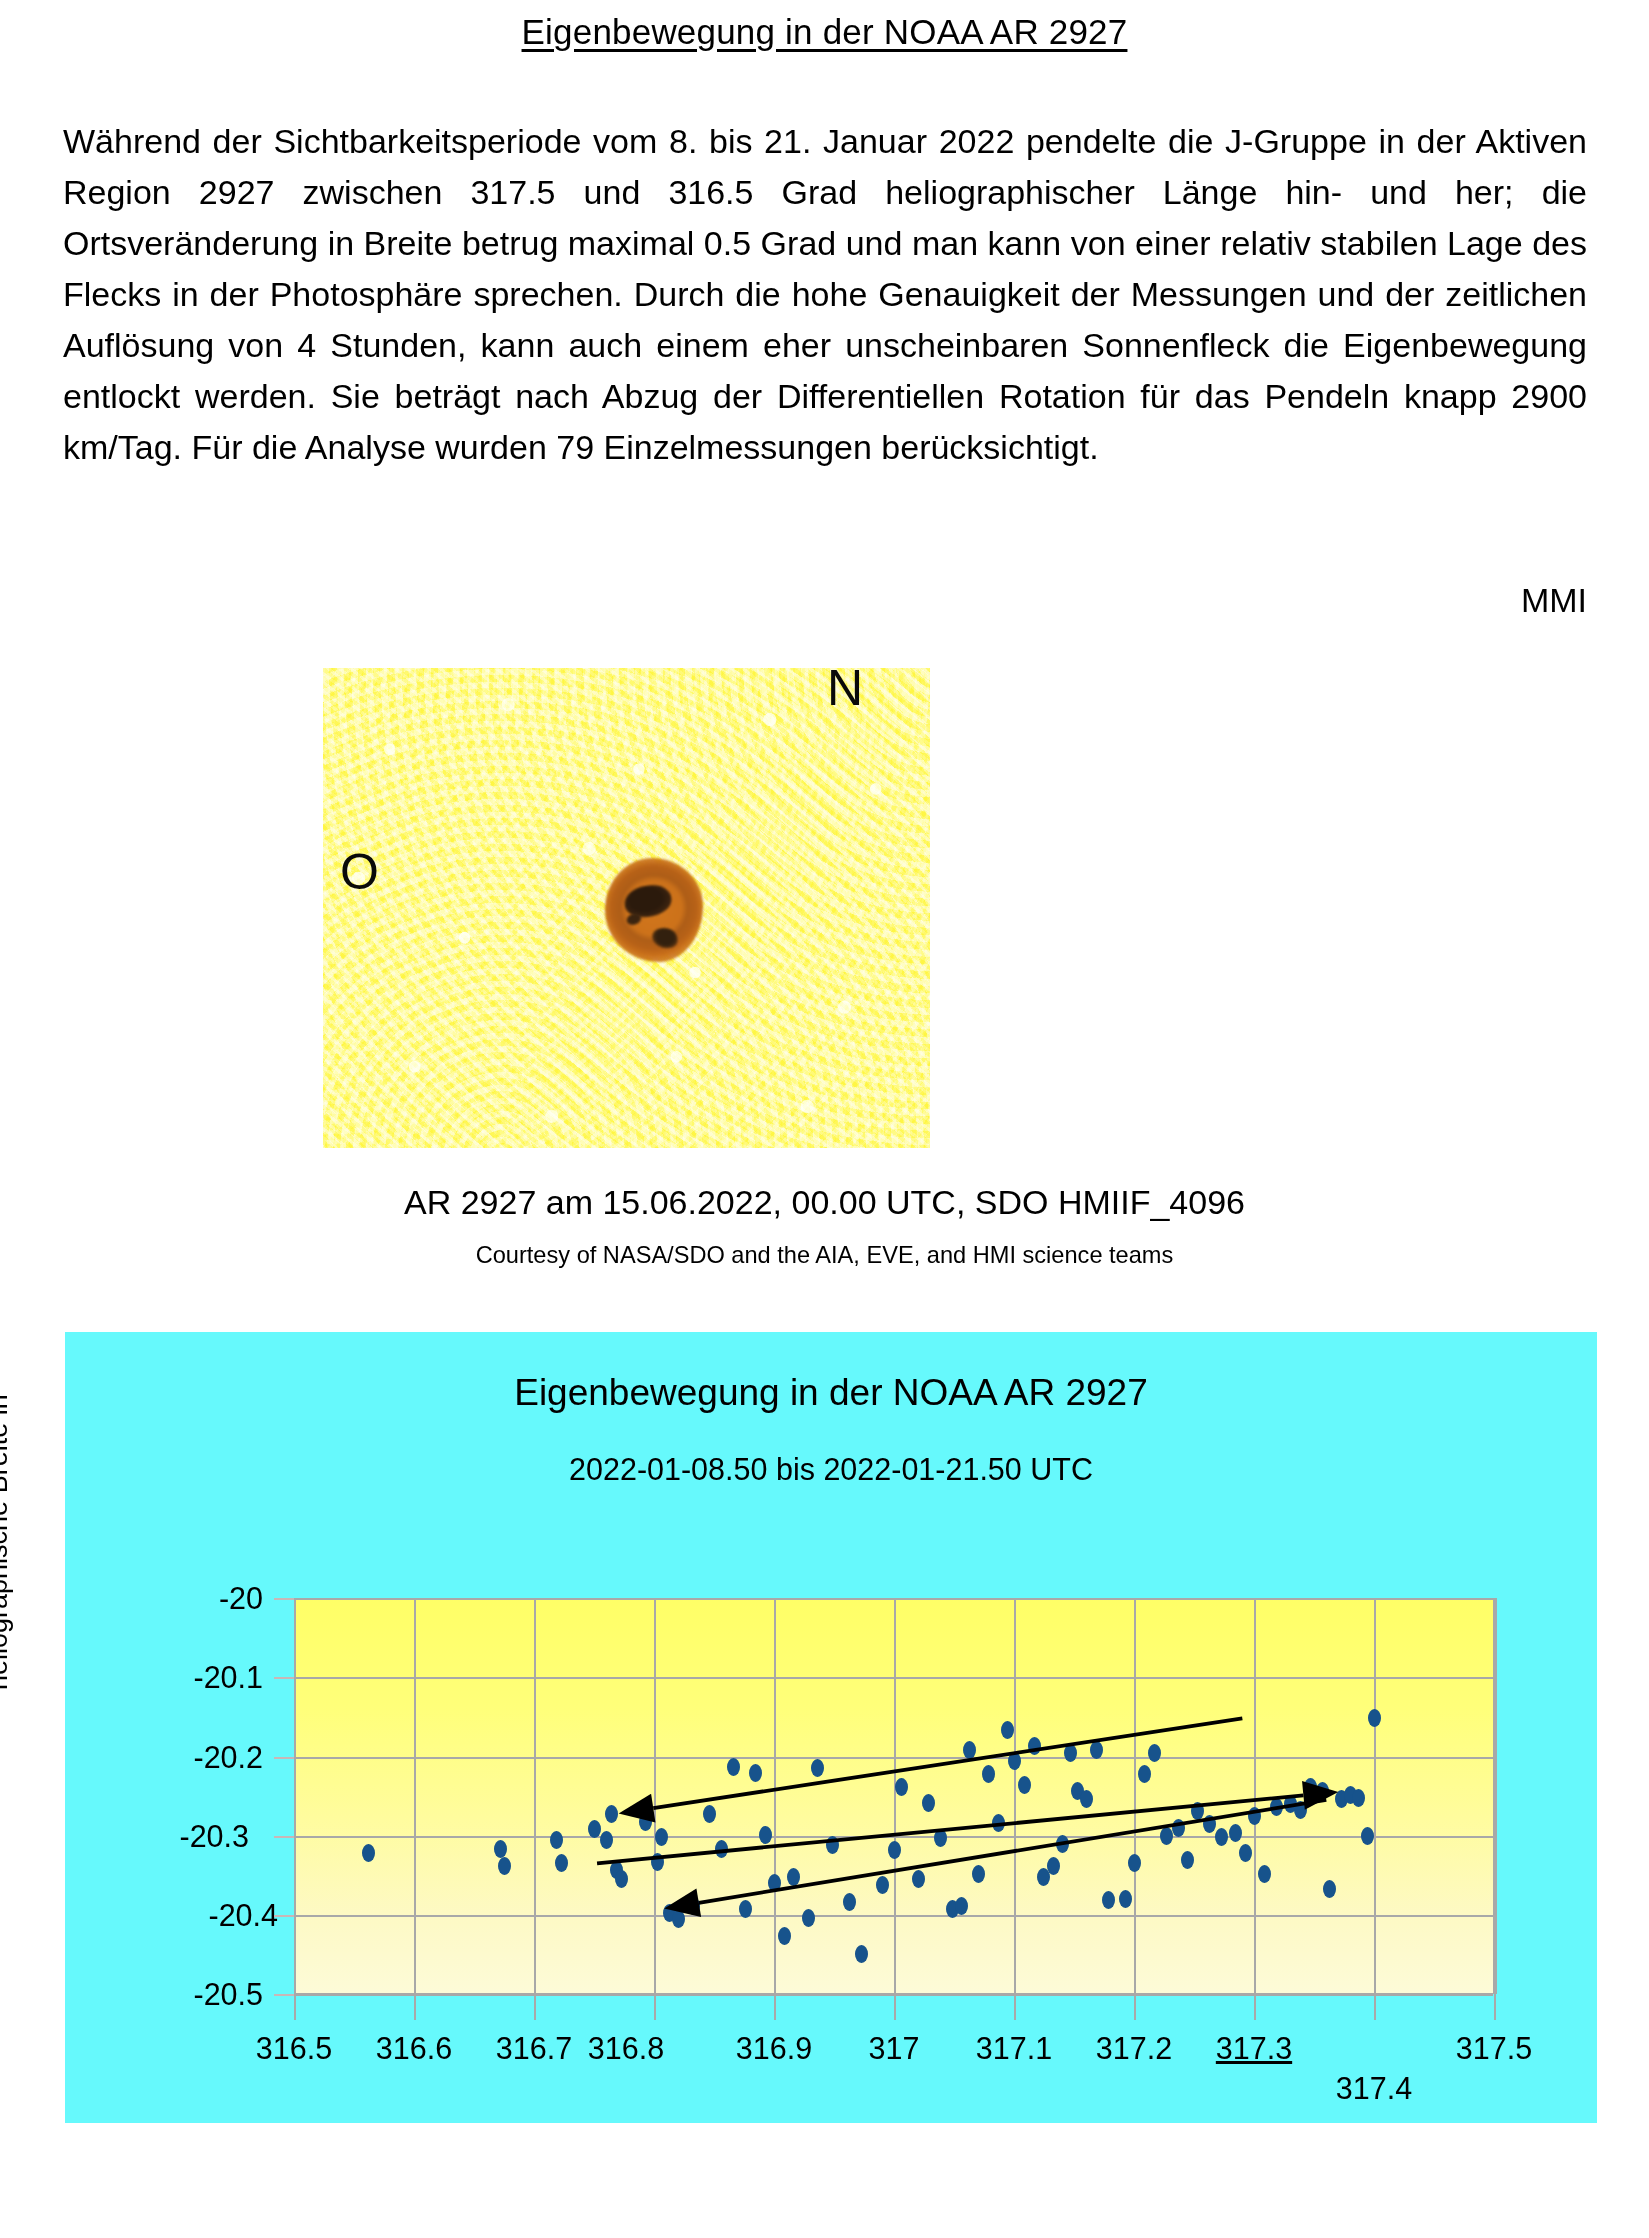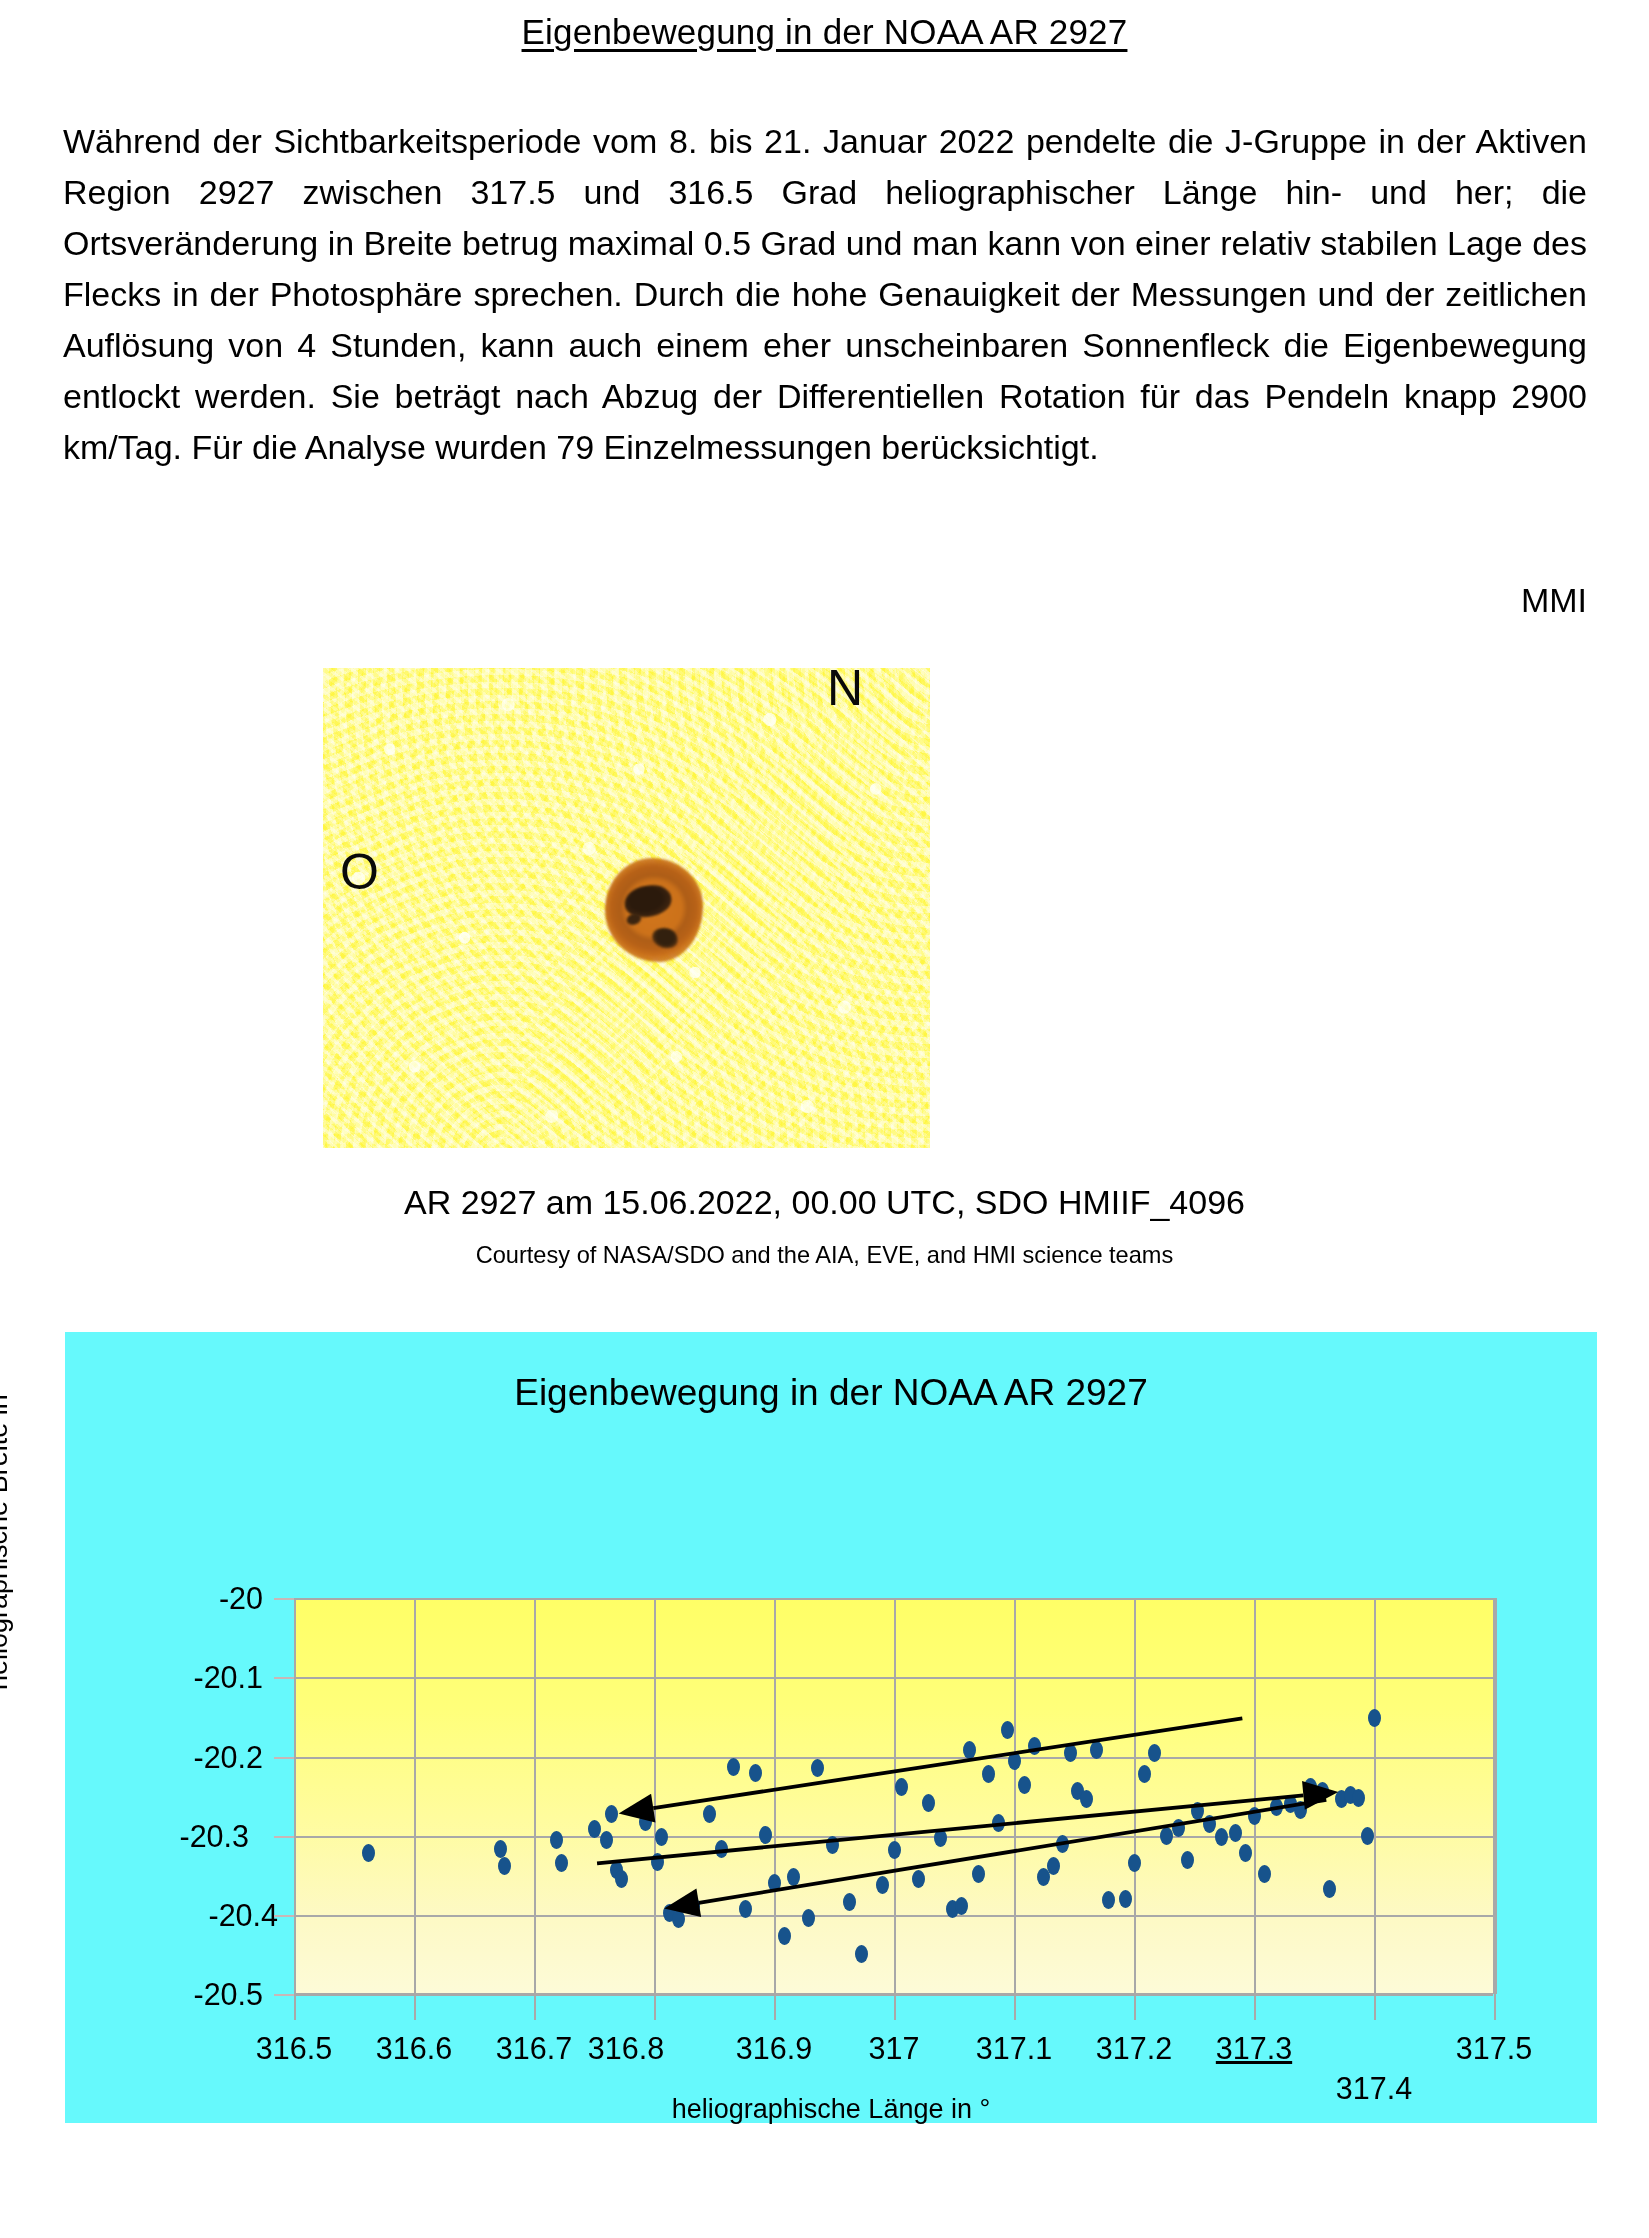--- a/index.html
+++ b/index.html
@@ -224,20 +224,21 @@
   <div class="umbra-c"></div>
   <div class="mark-n">N</div>
   <div class="mark-o">O</div>
 </div>
 
 <div class="cap-main">AR 2927 am 15.06.2022, 00.00 UTC, SDO HMIIF_4096</div>
 <div class="cap-sub">Courtesy of NASA/SDO and the AIA, EVE, and HMI science teams</div>
 
 <div class="chart-panel">
   <div class="chart-title">Eigenbewegung in der NOAA  AR 2927</div>
+  <div class="chart-subtitle">2022-01-08.50 bis 2022-01-21.50 UTC</div>
 
   <div class="plotbox" id="plotbox">
       <div class="gridline-h" style="top: 0px;"></div>
       <div class="gridline-h" style="top: 79px;"></div>
       <div class="gridline-h" style="top: 159px;"></div>
       <div class="gridline-h" style="top: 238px;"></div>
       <div class="gridline-h" style="top: 317px;"></div>
       <div class="axis-bottom" style="top: 395px;"></div>
       <div class="gridline-v" style="left: 0px;"></div>
       <div class="gridline-v" style="left: 120px;"></div>
@@ -355,21 +356,20 @@
       <div class="xlab" style="left: 648px; top: 699px;">316.9</div>
       <div class="xlab" style="left: 768px; top: 699px;">317</div>
       <div class="xlab" style="left: 888px; top: 699px;">317.1</div>
       <div class="xlab" style="left: 1008px; top: 699px;">317.2</div>
       <div class="xlab" style="left: 1128px; top: 699px; text-decoration: underline;">317.3</div>
       <div class="xlab" style="left: 1248px; top: 739px;">317.4</div>
       <div class="xlab" style="left: 1368px; top: 699px;">317.5</div>
     </div>
 
   <div class="ytitle">heliographische Breite in °</div>
-  <div class="xtitle">heliographische Länge in °</div>
 <div class="tick-v-ext" style="left: 229px; top: 662px;"></div>
     <div class="tick-v-ext" style="left: 349px; top: 662px;"></div>
     <div class="tick-v-ext" style="left: 469px; top: 662px;"></div>
     <div class="tick-v-ext" style="left: 589px; top: 662px;"></div>
     <div class="tick-v-ext" style="left: 709px; top: 662px;"></div>
     <div class="tick-v-ext" style="left: 829px; top: 662px;"></div>
     <div class="tick-v-ext" style="left: 949px; top: 662px;"></div>
     <div class="tick-v-ext" style="left: 1069px; top: 662px;"></div>
     <div class="tick-v-ext" style="left: 1189px; top: 662px;"></div>
     <div class="tick-v-ext" style="left: 1309px; top: 662px;"></div>

